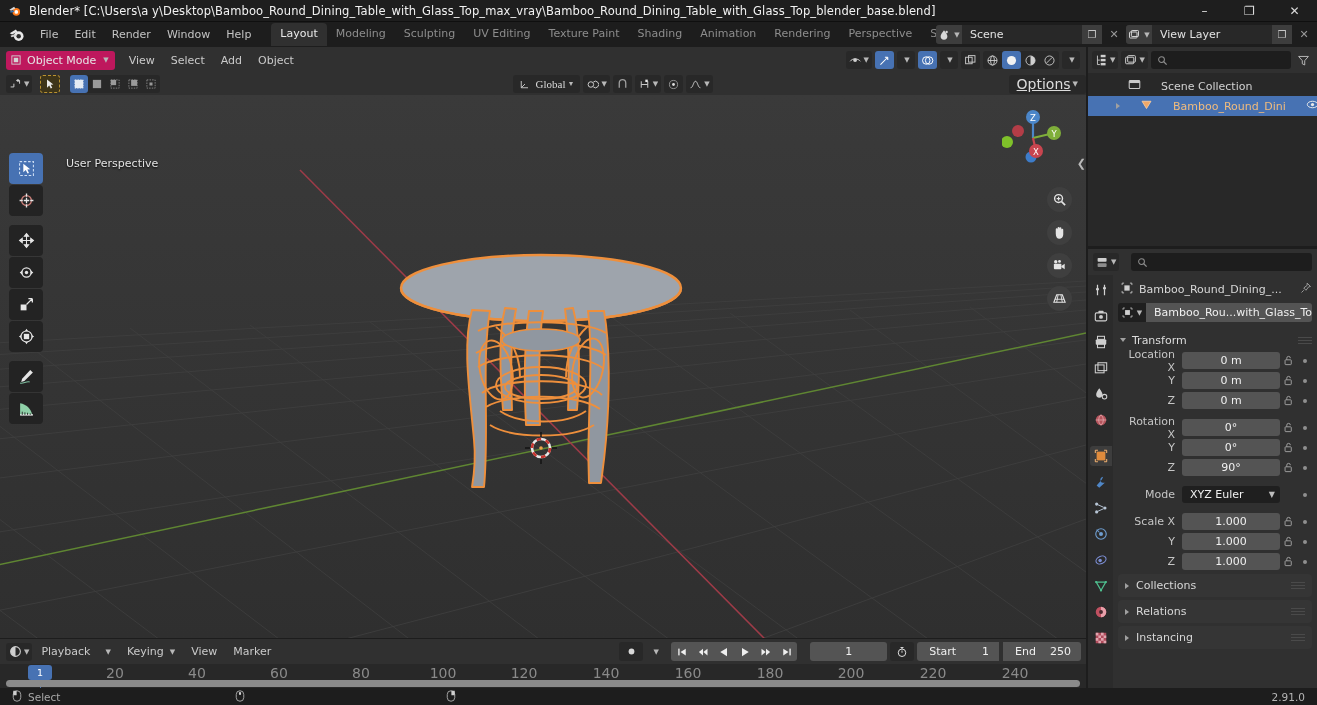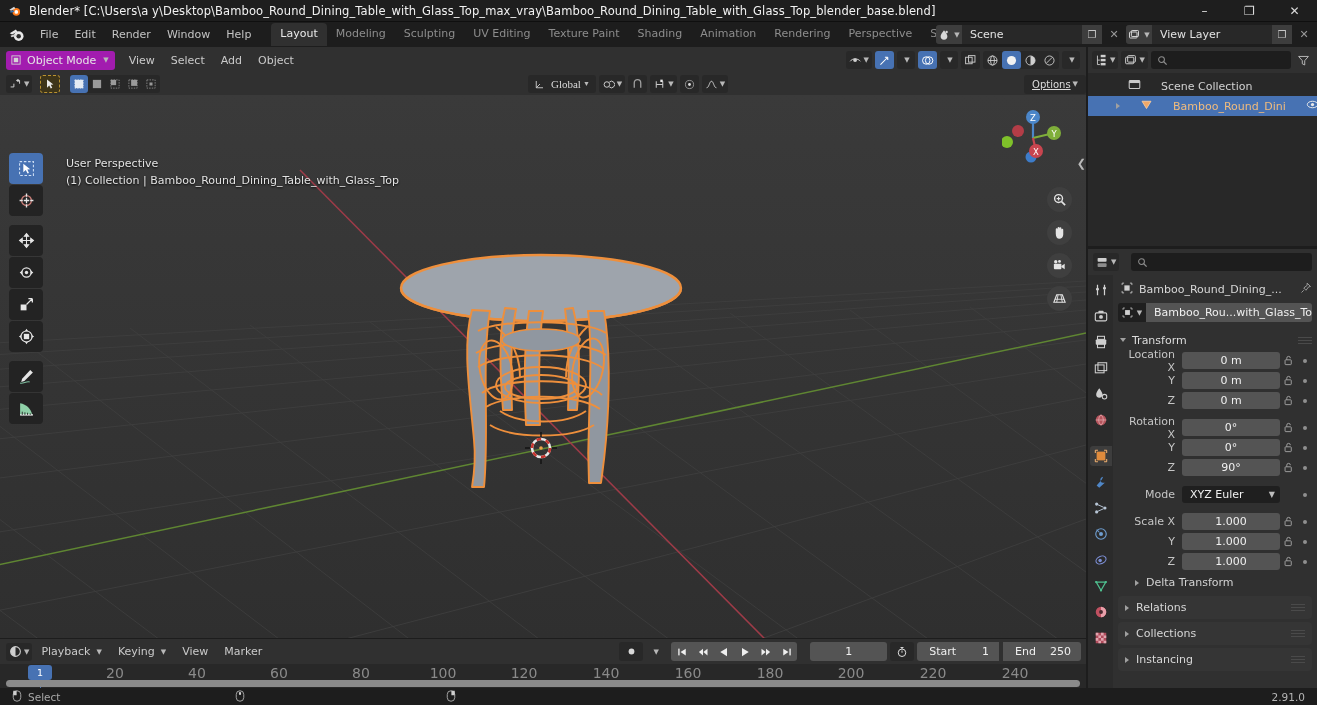--- a/index.html
+++ b/index.html
@@ -81,21 +81,21 @@
     background: #303030; display: flex; align-items: center; padding-left: 6px; gap: 2px;
   }
   .icon-btn {
     height: 18px; min-width: 18px; display: flex; align-items: center; justify-content: center;
     border-radius: 3px; color: #d0d0d0; padding: 0 3px;
   }
   .icon-btn.boxed { background: #282828; }
   .icon-btn.on { background: #4772b3; }
   .dd-caret { font-size: 7px; color: #b8b8b8; margin-left: 2px; }
   .mode-select {
-    display: flex; align-items: center; gap: 5px; background: #a21caf; border-radius: 3px;
+    display: flex; align-items: center; gap: 5px; background: #be185d; border-radius: 3px;
     height: 19px; padding: 0 6px 0 4px; margin-right: 5px;
   }
   .vp-menu { padding: 2px 7px; font-size: 11px; color: #cacaca; border-radius: 3px; }
 
   .viewport {
     position: absolute; top: 48px; left: 0; width: 1086px; height: 543px;
     background: linear-gradient(#3b3b3b, #343434 45%, #2f2f2f);
     overflow: hidden;
   }
   .grid-svg { position: absolute; inset: 0; }
@@ -448,21 +448,21 @@
             </svg>
         </div>
         <div class="icon-btn boxed">
           <svg width="13" height="13" viewBox="0 0 16 16">
               <path d="M2 12 C5 12 5.5 4 8 4 C10.5 4 11 12 14 12" fill="none" stroke="#cfcfcf" stroke-width="1.2"></path>
             </svg>
           <span class="dd-caret">▼</span>
         </div>
         <div style="width:290px"></div>
         <div class="icon-btn boxed" style="padding:0 8px; height:19px;">
-          <span style="font-size:10px; color:#dcdcdc;text-decoration:underline;">Options</span>
+          <span style="font-size:14px; color:#dcdcdc;text-decoration:underline;">Options</span>
           <span class="dd-caret">▼</span>
         </div>
       </div>
     </div>
 
     <div class="viewport">
       <svg class="grid-svg" width="1086" height="543" viewBox="0 0 1086 543">
         <defs>
           <linearGradient id="bg" x1="0" y1="0" x2="0" y2="1">
             <stop offset="0%" stop-color="#3a3a3a"></stop>
@@ -607,21 +607,20 @@
           <svg width="17" height="17" viewBox="0 0 16 16">
               <path d="M2 14 L2 3 C8 4 12 8 13.5 14 Z" fill="#8fd0a8"></path>
               <path d="M2 14 L14 14" stroke="#e6e6e6" stroke-width="1.4"></path>
               <path d="M4 14 V11 M6.5 14 V11.6 M9 14 V12 M11.5 14 V12.6" stroke="#2a2a2a" stroke-width="0.9"></path>
             </svg>
         </div>
       </div>
 
       <div class="vp-overlay-text">
         <div>User Perspective</div>
-        <div>(1) Collection | Bamboo_Round_Dining_Table_with_Glass_Top</div>
       </div>
 
       <div class="nav-gizmo">
         <svg width="62" height="62" viewBox="0 0 62 62">
           <line x1="31" y1="31" x2="31" y2="10" stroke="#4b86c9" stroke-width="2.2"></line>
           <line x1="31" y1="31" x2="52" y2="26" stroke="#7fae3a" stroke-width="2.2"></line>
           <line x1="31" y1="31" x2="34" y2="44" stroke="#c8454f" stroke-width="2.2"></line>
           <circle cx="16" cy="24" r="6" fill="#b33d47"></circle>
           <circle cx="5" cy="35" r="6" fill="#7fc12a"></circle>
           <circle cx="29" cy="50" r="5.5" fill="#3d7cc9"></circle>
@@ -1015,54 +1014,50 @@
               <svg width="11" height="11" viewBox="0 0 16 16">
                 <rect x="3" y="7" width="9" height="7" rx="1" fill="none" stroke="#a8a8a8" stroke-width="1.3"></rect>
                 <path d="M5.5 7 V4.6 a2.6 2.6 0 0 1 5.2 0" fill="none" stroke="#a8a8a8" stroke-width="1.3"></path>
               </svg>
             </span>
           <span class="dot">
               <span></span>
             </span>
         </div>
 
-        <div class="sub-row">
+
+        <div class="closed-panel">
           <span class="tri"></span>
-          <span>Delta Transform</span>
-        </div>
-
+          <span>Collections</span>
+          <span class="grip"></span>
+        </div>
         <div class="closed-panel">
           <span class="tri"></span>
           <span>Relations</span>
-          <span class="grip"></span>
-        </div>
-        <div class="closed-panel">
-          <span class="tri"></span>
-          <span>Collections</span>
           <span class="grip"></span>
         </div>
         <div class="closed-panel">
           <span class="tri"></span>
           <span>Instancing</span>
           <span class="grip"></span>
         </div>
       </div>
     </div>
   </div>
 
   <div class="timeline">
     <div class="tl-header">
       <div class="icon-btn boxed">
         <svg width="13" height="13" viewBox="0 0 16 16">
             <circle cx="8" cy="8" r="6" fill="none" stroke="#d0d0d0" stroke-width="1.3"></circle>
             <path d="M8 2 A6 6 0 0 0 8 14 Z" fill="#d0d0d0"></path>
           </svg>
         <span class="dd-caret">▼</span>
       </div>
-      <div class="vp-menu" style="display:flex;align-items:center;gap:4px;">
+      <div class="vp-menu" style="display:flex;align-items:center;gap:13px;">
         <span>Playback</span>
           <span class="dd-caret">▼</span>
       </div>
       <div class="vp-menu" style="display:flex;align-items:center;gap:4px;">
         <span>Keying</span>
           <span class="dd-caret">▼</span>
       </div>
       <div class="vp-menu">View</div>
       <div class="vp-menu">Marker</div>
 

